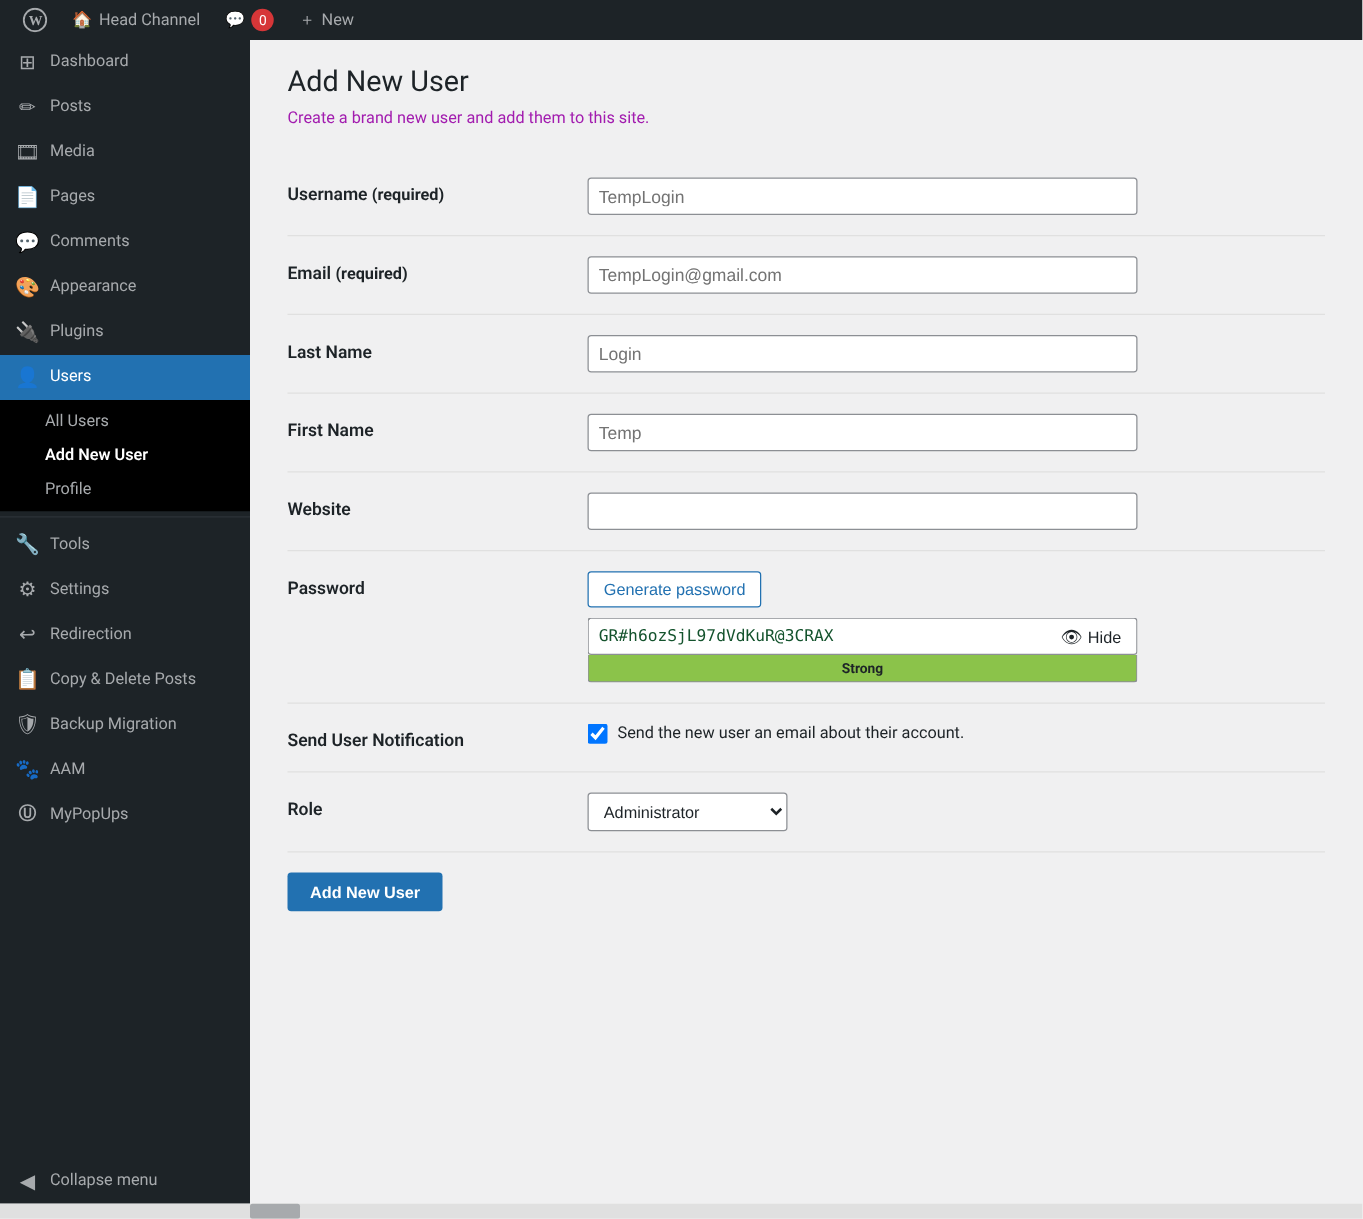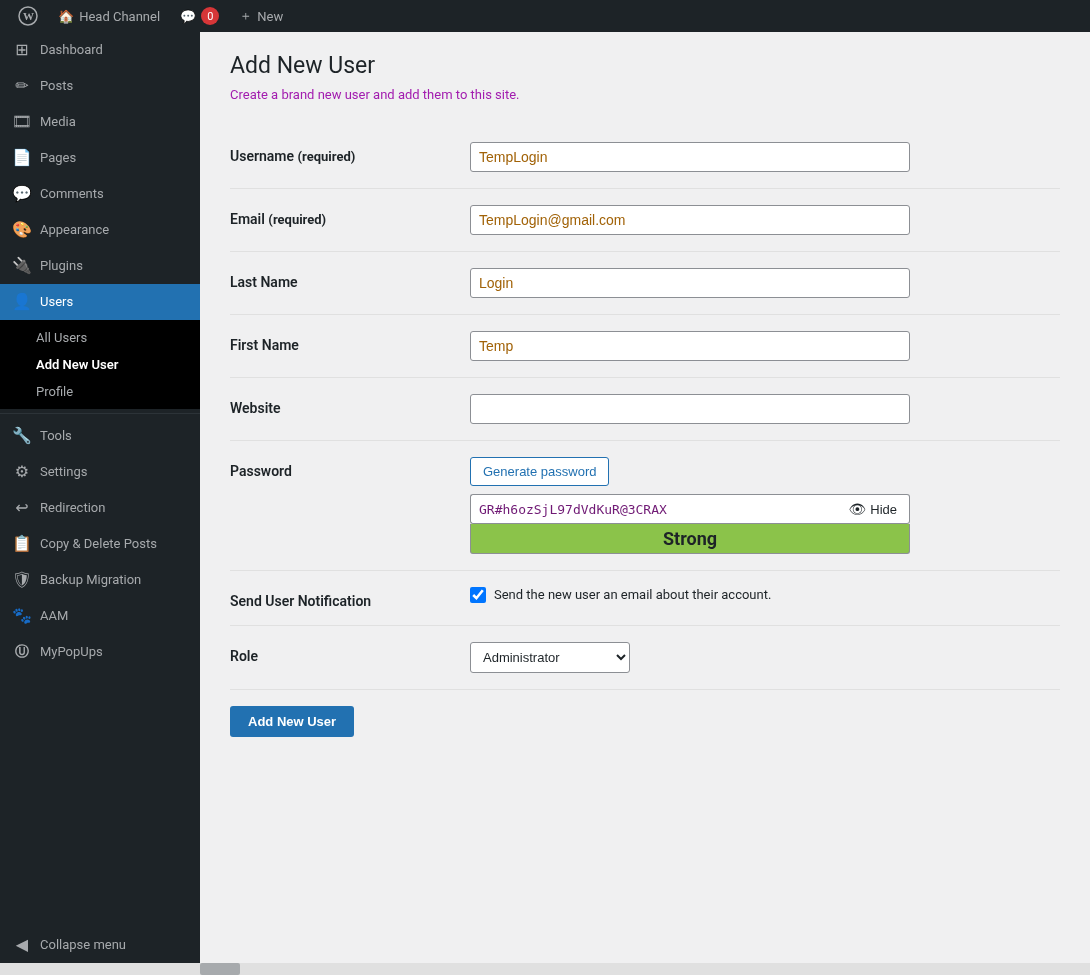--- a/index.html
+++ b/index.html
@@ -109,21 +109,21 @@
     .form-label .required { font-weight: 700; font-size: 13px; }
     .form-field { flex: 1; }
     .form-input {
       width: 100%;
       max-width: 440px;
       padding: 6px 8px;
       border: 1px solid #8c8f94;
       border-radius: 3px;
       font-size: 14px;
       background: #fff;
-      color: #a16207;
+      color: #737373;
       outline: none;
     }
 
     
     .generate-password-btn {
       background: #fff;
       border: 1px solid #2271b1;
       color: #2271b1;
       padding: 6px 12px;
       border-radius: 3px;
@@ -133,21 +133,21 @@
     }
     .password-field-wrap { display: flex; align-items: stretch; max-width: 440px; }
     .password-input {
       flex: 1;
       padding: 6px 8px;
       border: 1px solid #8c8f94;
       border-right: none;
       border-radius: 3px 0 0 3px;
       font-size: 13px;
       background: #fff;
-      color: #701a75;
+      color: #14532d;
       font-family: monospace;
     }
     .hide-btn {
       background: #fff;
       border: 1px solid #8c8f94;
       border-left: none;
       border-radius: 0 3px 3px 0;
       padding: 6px 12px;
       cursor: pointer;
       color: #1d2327;
@@ -155,21 +155,21 @@
       display: flex;
       align-items: center;
       gap: 4px;
       white-space: nowrap;
     }
     .strength-bar {
       max-width: 440px;
       background: #8bc34a;
       color: #1d2327;
       font-weight: 700;
-      font-size: 18px;
+      font-size: 11px;
       text-align: center;
       padding: 4px 0;
       border: 1px solid #8c8f94;
       border-top: none;
       border-radius: 0 0 3px 3px;
     }
 
     
     .checkbox-label { display: flex; align-items: flex-start; gap: 8px; font-size: 13px; color: #1d2327; }
     .checkbox-label input[type=checkbox] { width: 16px; height: 16px; cursor: pointer; }

